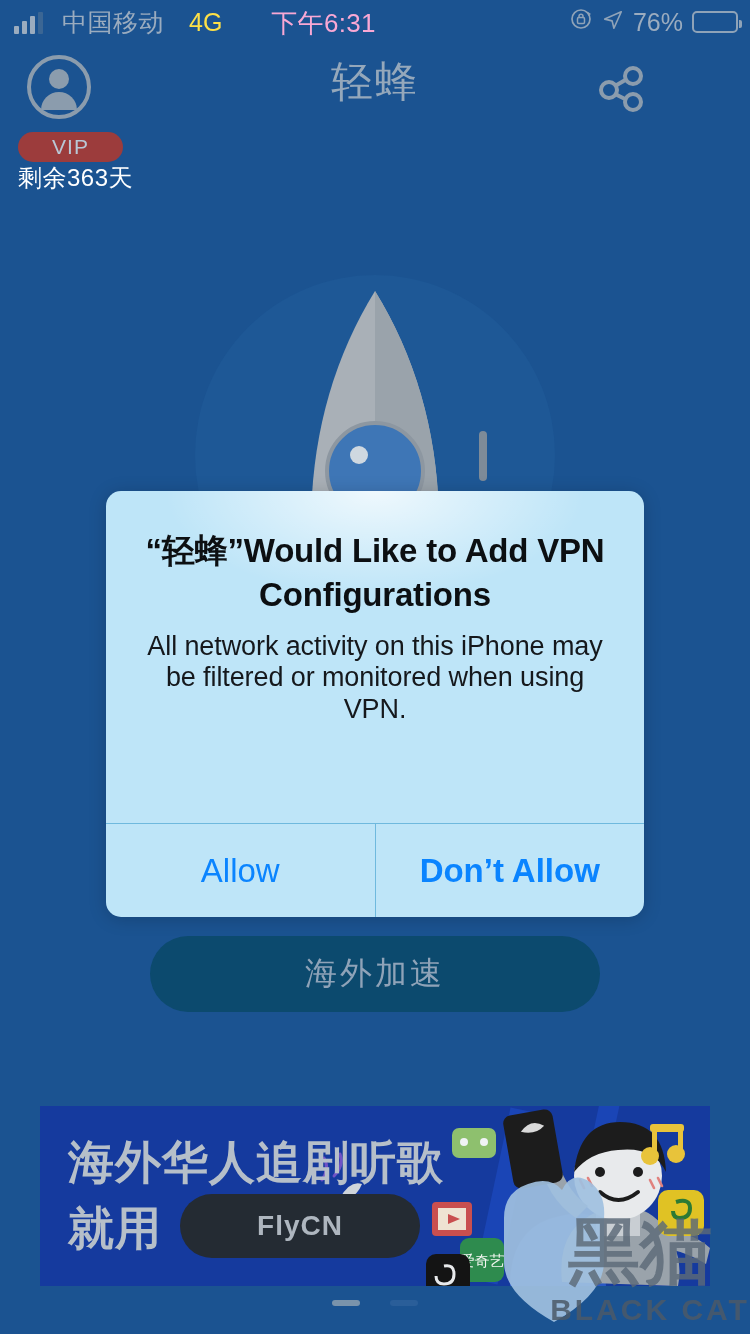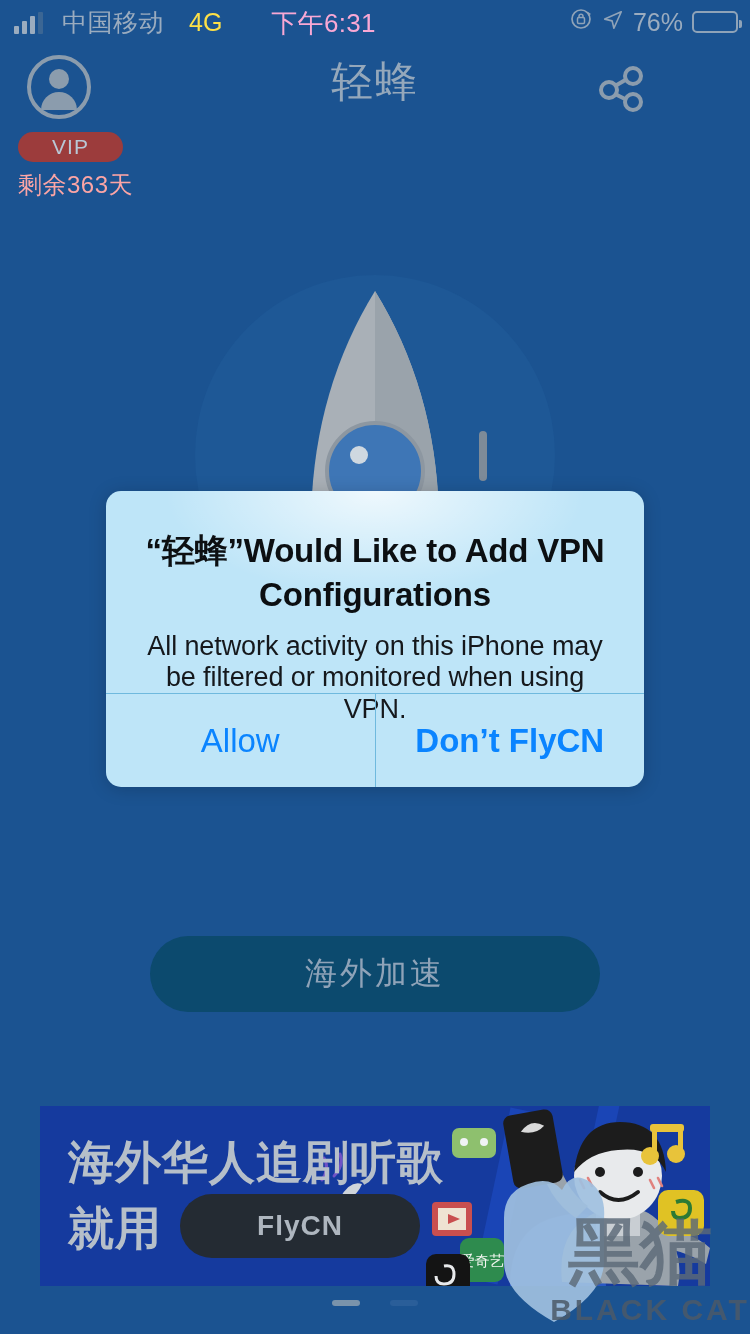--- a/index.html
+++ b/index.html
@@ -56,21 +56,21 @@
 
   
   #account { position:absolute; top:54px; left:18px; width:190px; }
   #avatar { width:66px; height:66px; margin-left:8px; }
   #vip-badge {
     margin-top:8px; width:105px; height:30px;
     background:#9c3c3c; border-radius:15px;
     display:flex; align-items:center; justify-content:center;
     color:#b9c8d6; font-size:21px; letter-spacing:1px;
   }
-  #vip-remaining { margin-top:7px; font-size:24px; color:#fca5a5; letter-spacing:0.5px; }
+  #vip-remaining { margin-top:0; font-size:24px; color:#ffffff; letter-spacing:0.5px; }
 
   
   #rocket-wrap {
     position:absolute; left:0; top:255px; width:750px; height:420px;
     display:flex; justify-content:center; align-items:flex-start;
   }
 
   
   #accelerate-btn {
     position:absolute; left:150px; top:936px; width:450px; height:76px;
@@ -107,21 +107,21 @@
   #page-dots span { display:block; width:28px; height:6px; border-radius:3px; }
   #page-dots .active { background:#7a93ab; }
   #page-dots .inactive { background:#2a5e99; }
 
   
   #watermark { position:absolute; right:0; bottom:0; width:260px; height:170px; pointer-events:none; }
 
   
   #alert-overlay { position:absolute; inset:0; }
   #vpn-alert {
-    position:absolute; left:106px; top:491px; width:538px; height:296px;
+    position:absolute; left:106px; top:491px; width:538px; height:426px;
     background:
       radial-gradient(ellipse 300px 150px at 50% 0%, rgba(255,255,255,0.75) 0%, rgba(255,255,255,0) 70%),
       #bee5f8;
     border-radius:15px; overflow:hidden;
     box-shadow:0 2px 18px rgba(0,0,0,0.18);
   }
   #alert-body { padding:38px 34px 0 34px; text-align:center; }
   #alert-title {
     font-size:33px; font-weight:bold; color:#0c0f12;
     line-height:1.33; letter-spacing:-0.2px;
@@ -299,18 +299,18 @@
   </svg>
 
   <div id="alert-overlay">
     <div id="vpn-alert">
       <div id="alert-body">
         <div id="alert-title">“轻蜂”Would Like to Add VPN Configurations</div>
         <div id="alert-message">All network activity on this iPhone may be filtered or monitored when using VPN.</div>
       </div>
       <div id="alert-actions">
         <div class="alert-btn" id="btn-allow">Allow</div>
-        <div class="alert-btn" id="btn-dont-allow">Don’t FlyCN</div>
+        <div class="alert-btn" id="btn-dont-allow">Don’t Allow</div>
       </div>
     </div>
   </div>
 
 </div>
 
 </body></html>

